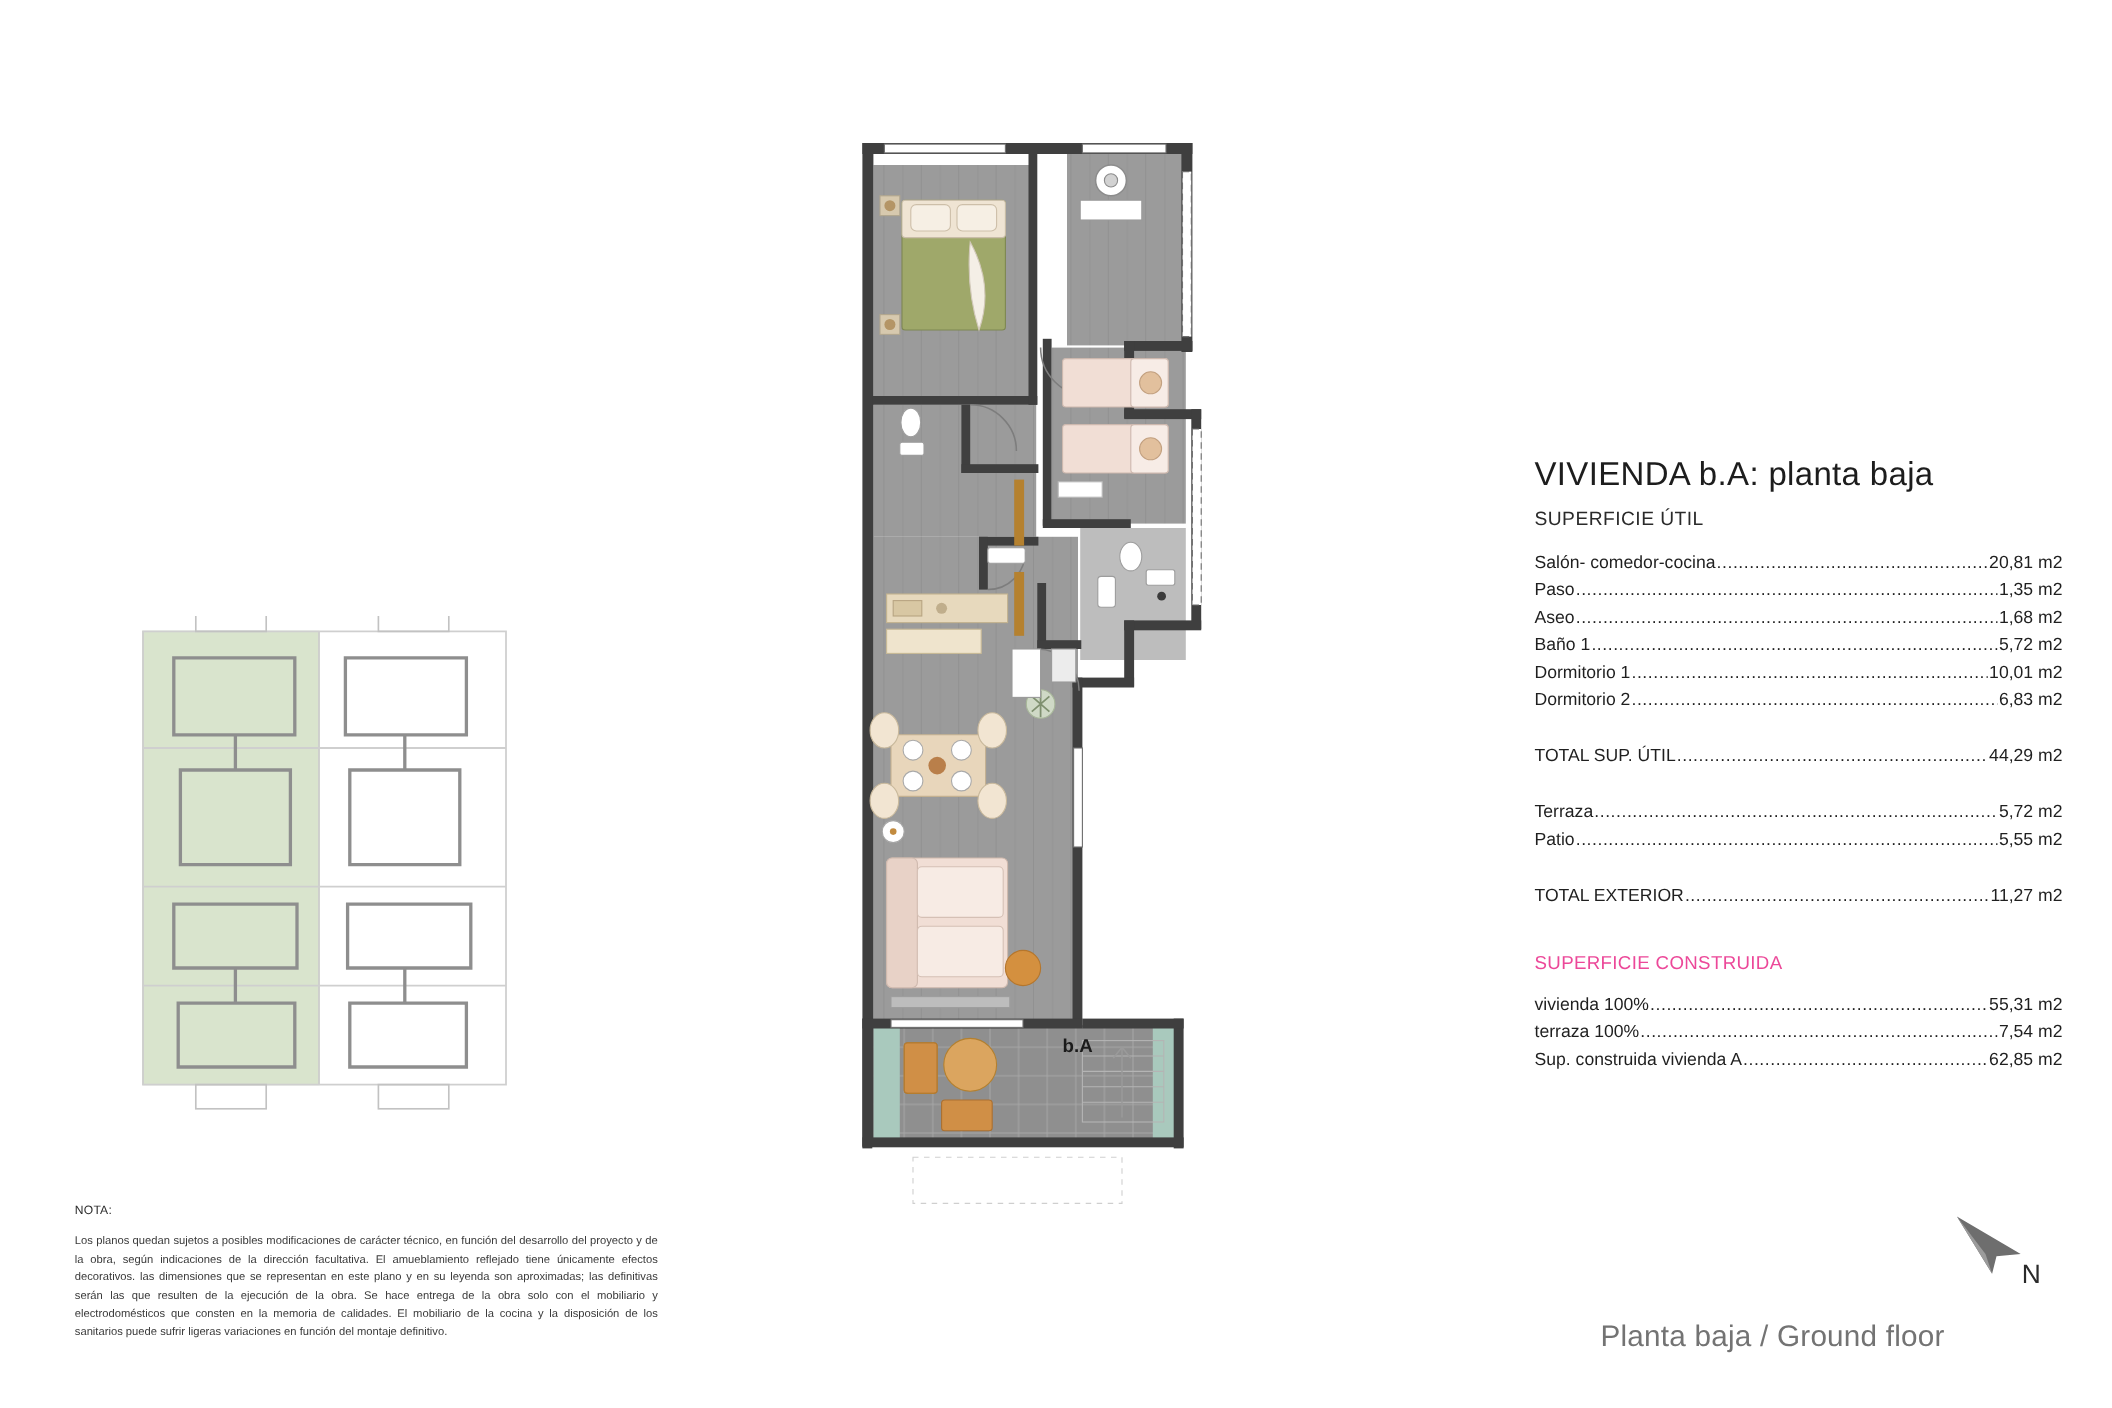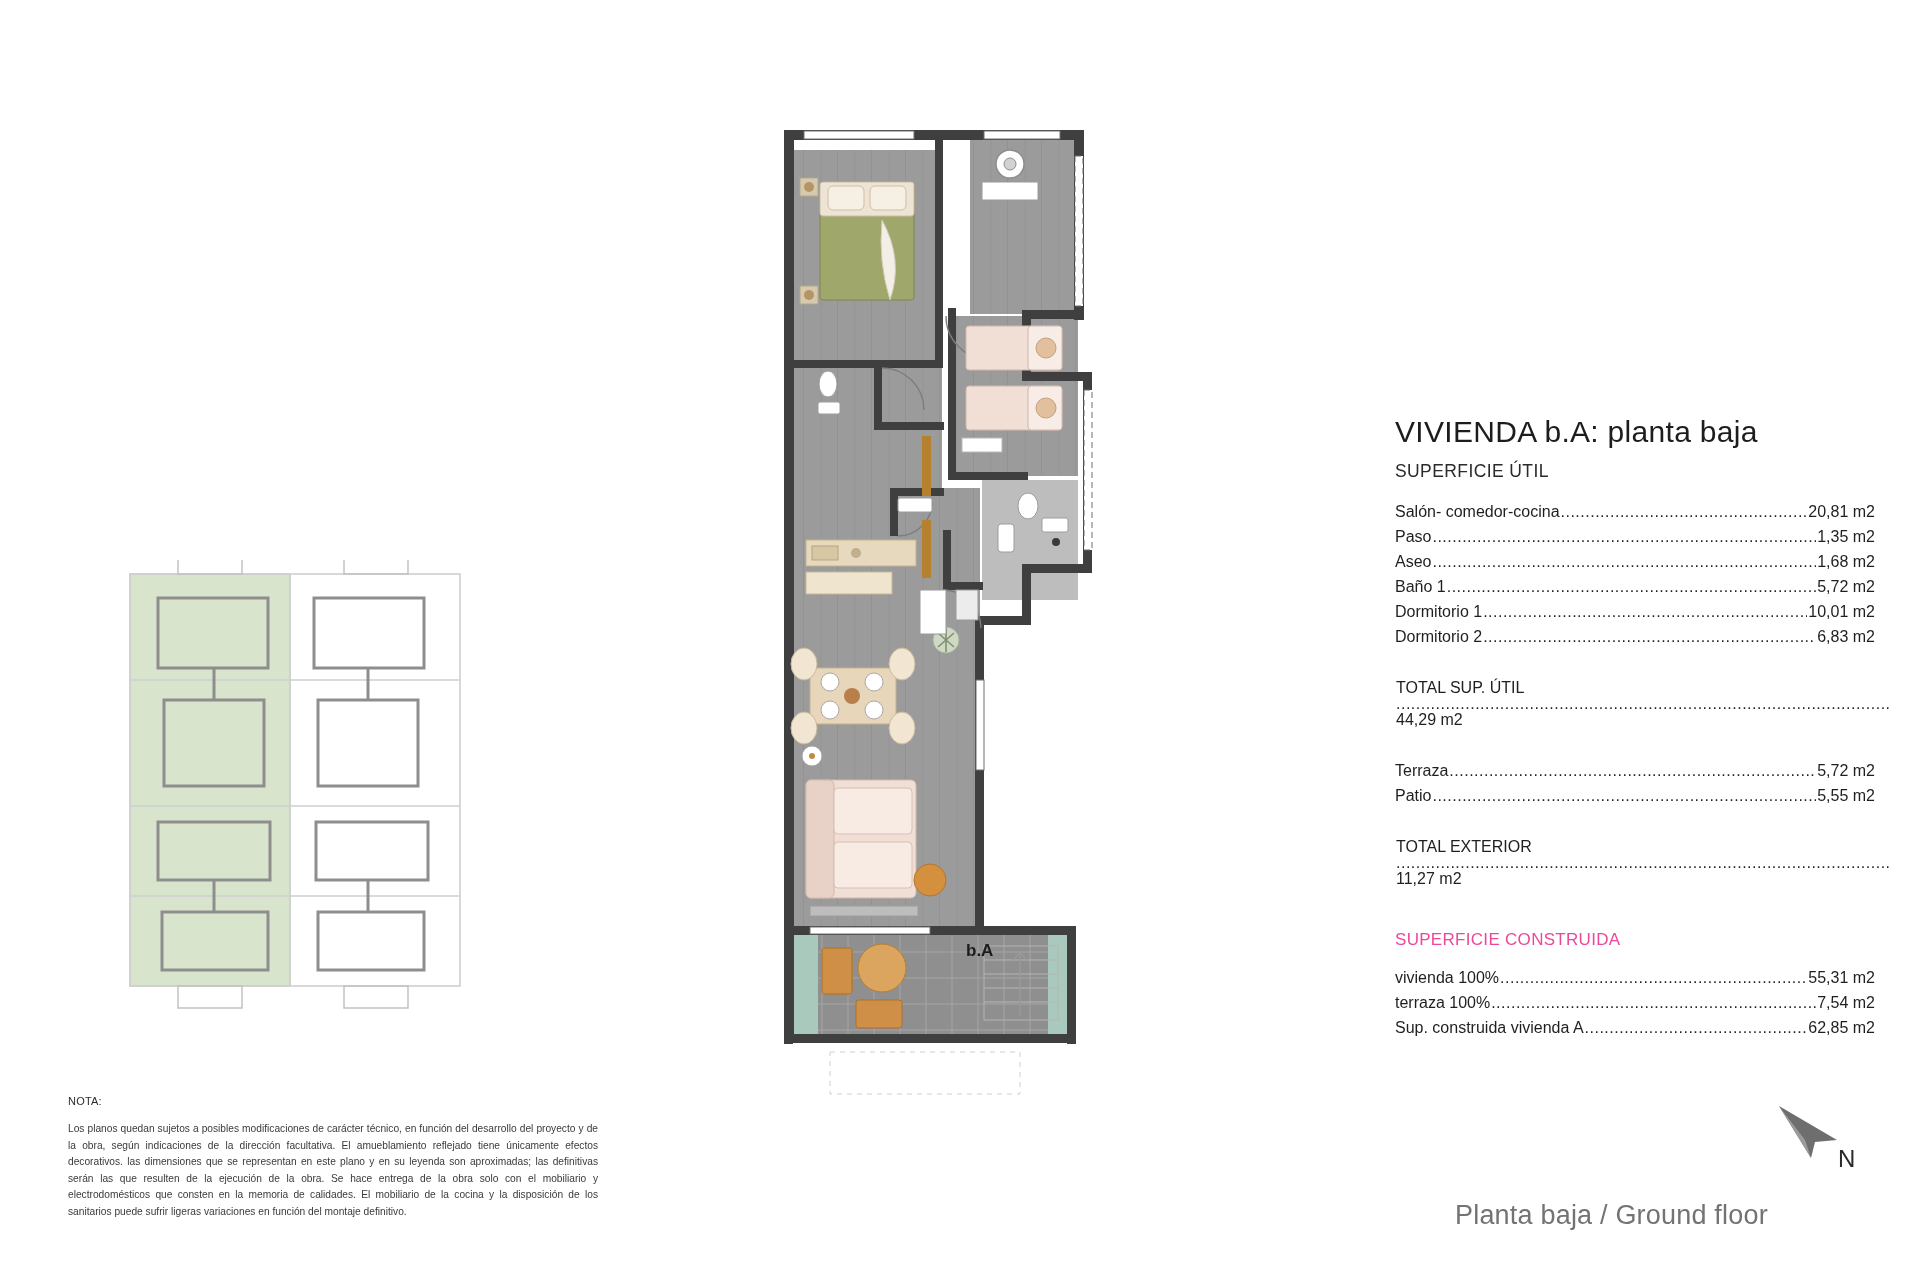--- a/index.html
+++ b/index.html
@@ -97,21 +97,21 @@
   .row .lbl { flex: 0 0 auto; }
   .row .dots {
     flex: 1 1 auto;
     overflow: hidden;
     white-space: nowrap;
     margin: 0 1px;
     color: #1f1f1f;
     letter-spacing: .5px;
   }
   .row .val { flex: 0 0 auto; }
-  .row.total { margin-top: 0; flex-direction: column; }
+  .row.total { margin-top: 0; }
   .gap-md { height: 26px; }
   .gap-lg { height: 34px; }
 
   
   .north {
     position: absolute;
     left: 1775px;
     top: 1100px;
     width: 110px;
     height: 70px;

